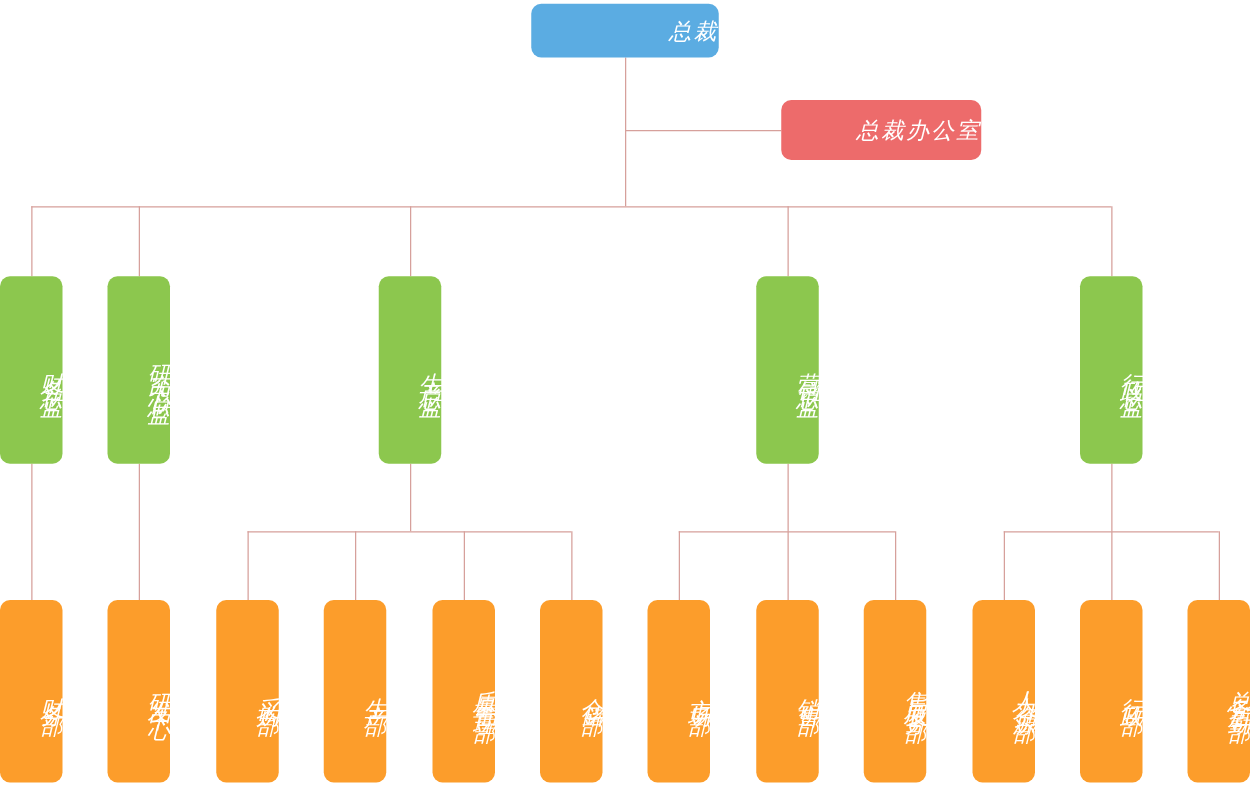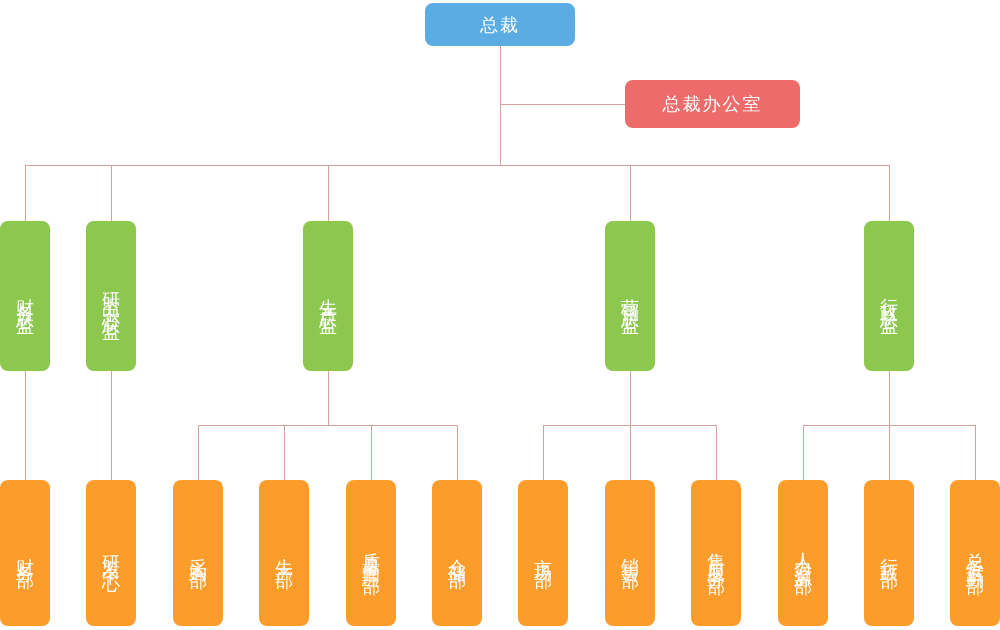--- a/index.html
+++ b/index.html
@@ -22,23 +22,24 @@
   }
   .line.v { width: 1px; }
   .line.h { height: 1px; }
 
   
   .node {
     position: absolute;
     border-radius: 8px;
     display: flex;
     align-items: center;
-    justify-content: center;
+    justify-content: flex-end;
     color: var(--c-label, #ffffff);
     box-sizing: border-box;
+    font-style: italic;
   }
   .node.root   { background: var(--c-root, #5BACE2); }
   .node.office { background: var(--c-office, #ED6B6B); }
   .node.director { background: var(--c-director, #8CC74E); }
   .node.dept   { background: var(--c-dept, #FC9D2B); }
 
   .h-label {
     font-size: 18px;
     letter-spacing: 2px;
     white-space: nowrap;
@@ -86,21 +87,21 @@
   <div class="line v" style="left:889px; top:371px; height:54px;"></div>
   <div class="line h" style="left:803px; top:425px; width:172px;"></div>
   <div class="line v" style="left:803px; top:425px; height:55px;"></div>
   <div class="line v" style="left:889px; top:425px; height:55px;"></div>
   <div class="line v" style="left:975px; top:425px; height:55px;"></div>
 
   <div class="node root" style="left:425px; top:3px; width:150px; height:43px;">
     <span class="h-label">总裁</span>
   </div>
 
-  <div class="node office" style="left:625px; top:80px; width:175px; height:48px;">
+  <div class="node office" style="left:625px; top:80px; width:160px; height:48px;">
     <span class="h-label">总裁办公室</span>
   </div>
 
   <div class="node director" style="left:0px; top:221px; width:50px; height:150px;">
     <span class="v-label">财务总监</span>
   </div>
   <div class="node director" style="left:86px; top:221px; width:50px; height:150px;">
     <span class="v-label">研究中心总监</span>
   </div>
   <div class="node director" style="left:303px; top:221px; width:50px; height:150px;">

